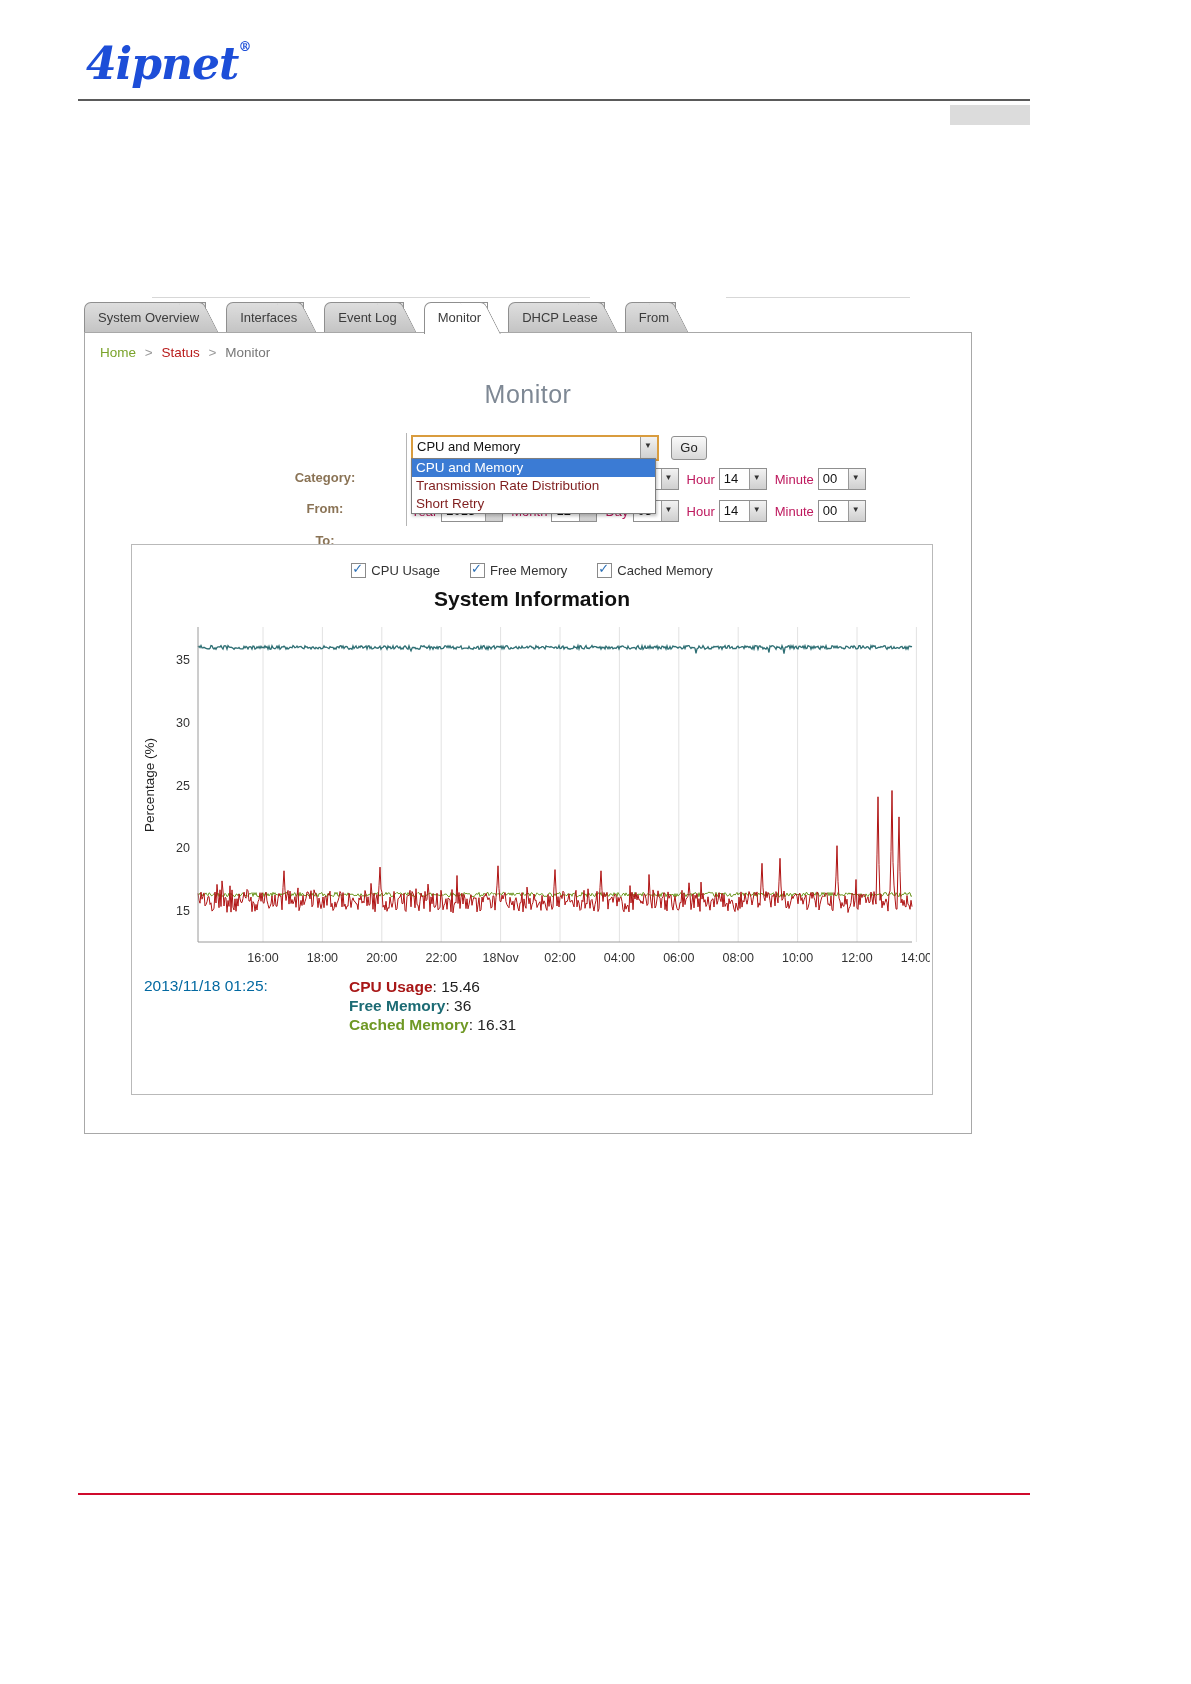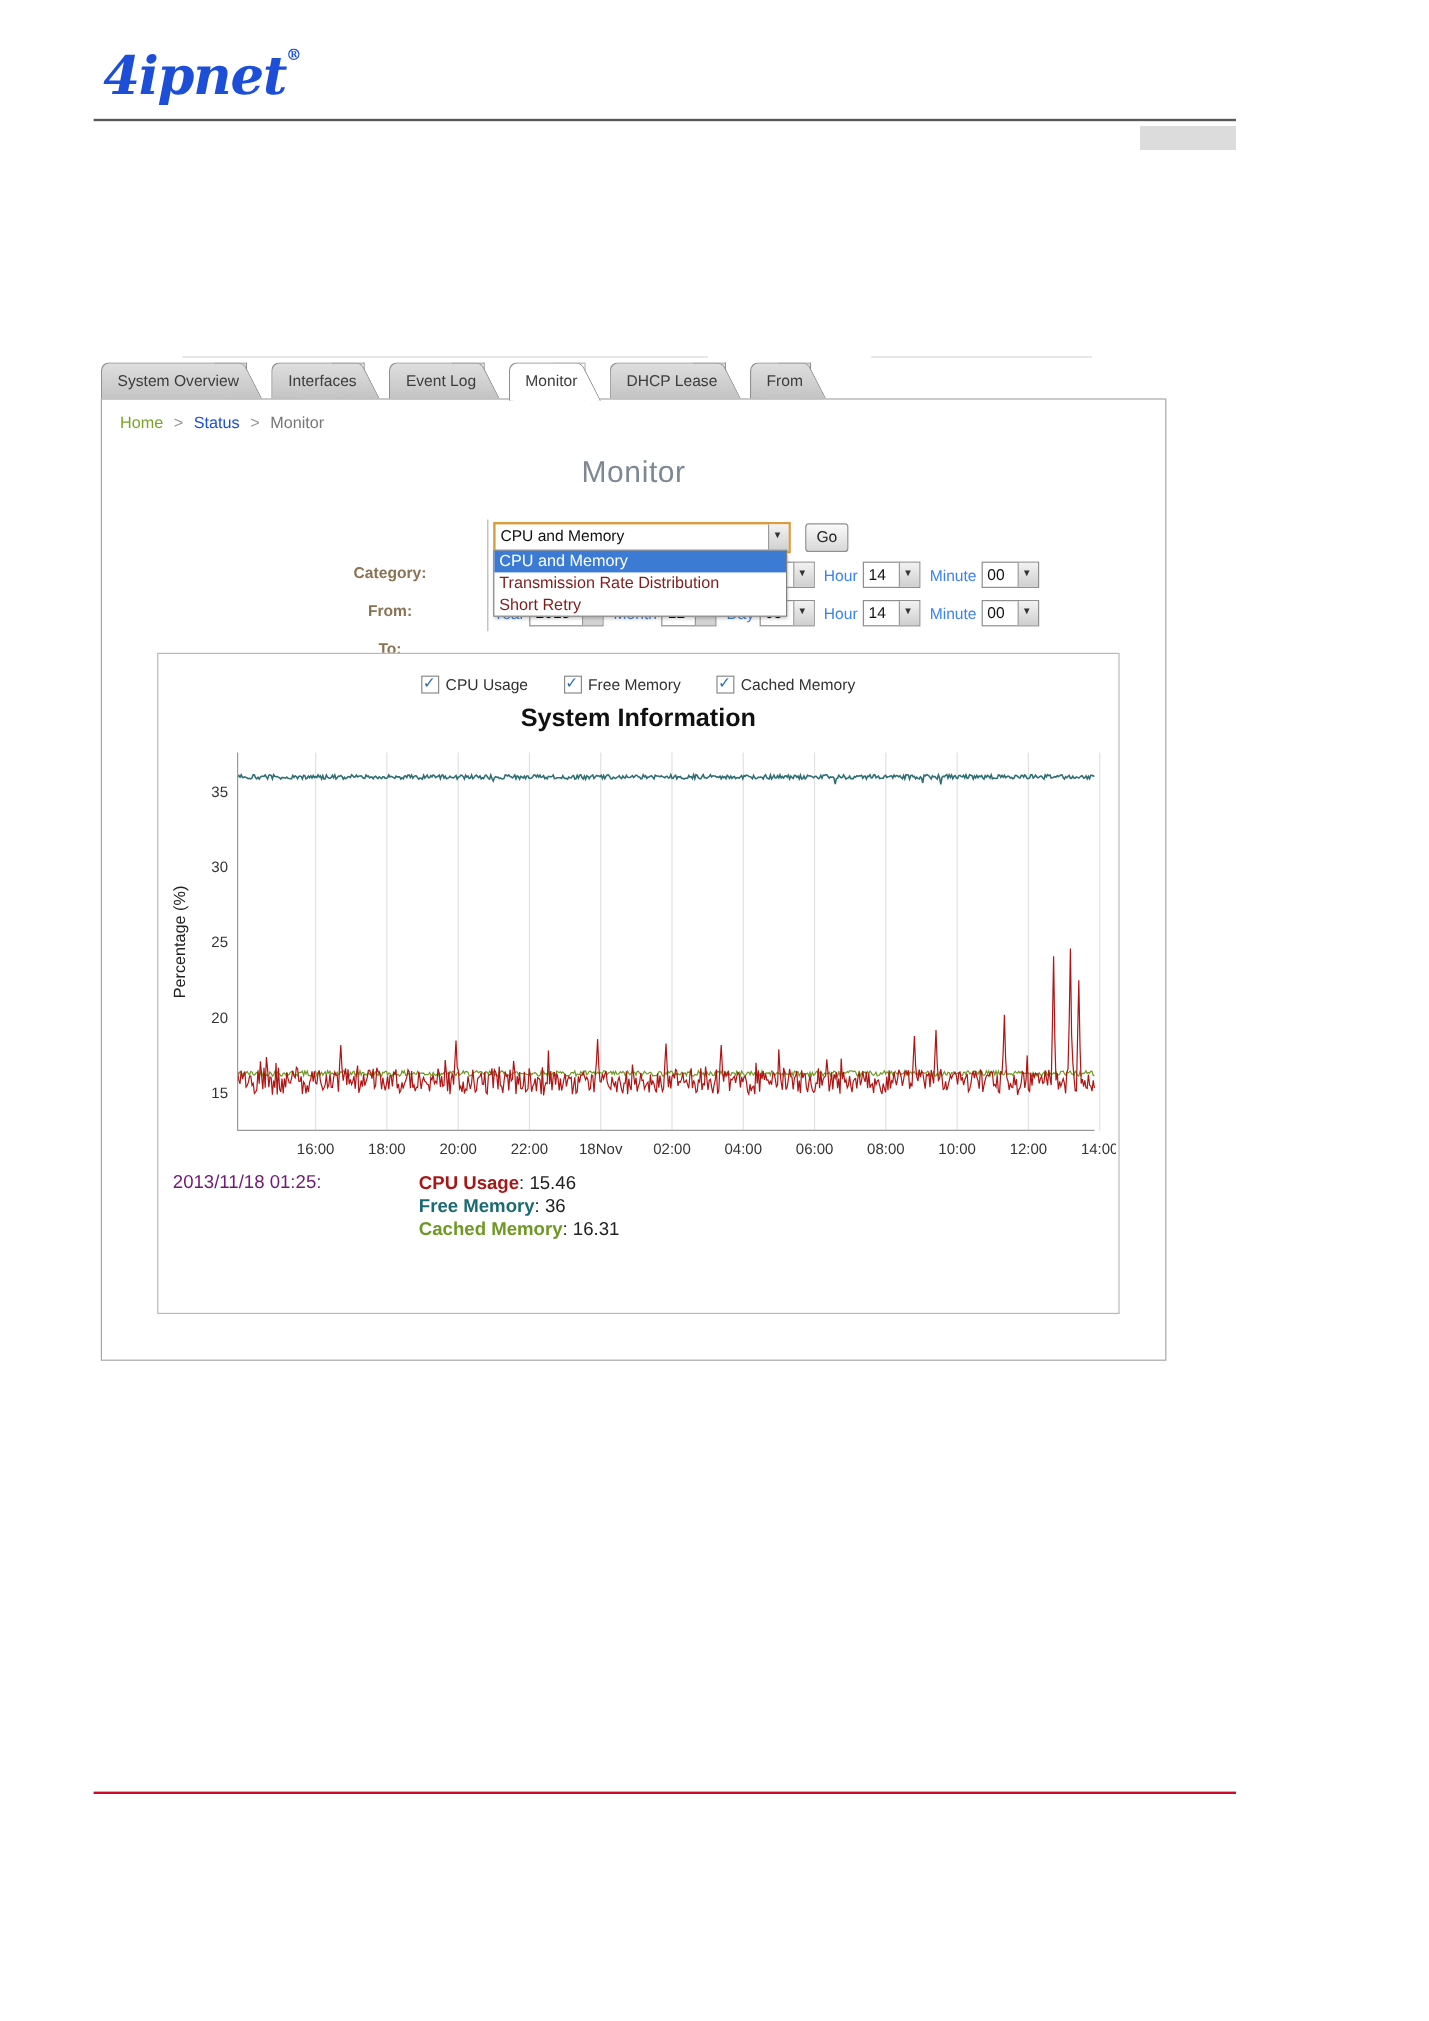--- a/index.html
+++ b/index.html
@@ -42,36 +42,36 @@
   .vdiv{position:absolute;left:321px;top:100px;width:1px;height:93px;background:#b5b5b5;}
   .selbox{display:inline-flex;align-items:stretch;background:#fff;border:1px solid #8f8f8f;height:20px;}
   .selbox .val{padding:2px 4px 0 4px;font-size:13px;color:#111;white-space:nowrap;overflow:hidden;flex:1;}
   .selbox .arrow{width:16px;background:linear-gradient(#f2f2f2,#cfcfcf);border-left:1px solid #9a9a9a;
                  position:relative;cursor:pointer;}
   .selbox .arrow::after{content:"▼";position:absolute;left:3px;top:4px;font-size:8px;color:#333;}
   .cat-select{position:absolute;left:326px;top:102px;width:244px;height:22px;border:2px solid #d99c3e;}
   .go-btn{position:absolute;left:586px;top:103px;width:34px;height:22px;border:1px solid #8f8f8f;border-radius:3px;
           background:linear-gradient(#fafafa,#d8d8d8);font-size:13px;color:#222;text-align:center;line-height:21px;cursor:pointer;}
   .dtrow{position:absolute;left:326px;display:flex;align-items:center;height:22px;white-space:nowrap;}
-  .dtrow .w{margin:0 4px 0 8px;color:#3b82f6;}
+  .dtrow .w{margin:0 4px 0 8px;color:#be185d;}
   .dtrow .w:first-child{margin-left:0;}
   .dd{position:absolute;left:326px;top:125px;width:243px;background:#fff;border:1px solid #7f7f7f;
       box-shadow:1px 2px 3px rgba(0,0,0,.25);z-index:9;}
   .dd .opt{height:18px;line-height:18px;padding-left:4px;font-size:13.5px;color:#7f1d1d;cursor:pointer;}
   .dd .opt.hl{color:#fff;}
 
   
   .chartbox{position:absolute;left:46px;top:211px;width:800px;height:549px;border:1px solid #b9b9b9;background:#fff;}
   .cbrow{position:absolute;left:0;top:18px;width:100%;display:flex;justify-content:center;gap:30px;font-size:13px;color:#333;}
   .cbitem{display:flex;align-items:center;gap:5px;cursor:pointer;}
   .cb{width:13px;height:13px;border:1px solid #8a8a8a;background:#fff;position:relative;}
   .cb::after{content:"✓";position:absolute;left:0px;top:-3px;font-size:13px;font-weight:bold;color:#2b6fb5;}
   .chart-title{position:absolute;left:0;top:42px;width:100%;text-align:center;font-size:21px;font-weight:bold;color:#111;}
   .readout{position:absolute;left:12px;top:432px;display:flex;font-size:15.5px;}
-  .readout .ts{width:193px;color:#701a75;}
+  .readout .ts{width:193px;color:#0369a1;}
   .ritem{line-height:19px;color:#222;margin-left:12px;}
   .ritem b{font-weight:bold;}
 
   .red-rule{position:absolute;left:78px;top:1493px;width:952px;height:2px;background:#cf0a2c;}
 </style>
 </head>
 <body>
 
 <div class="stage">
 
@@ -91,21 +91,21 @@
     <div class="tab active"><span class="tlabel">Monitor</span></div>
     <div class="tab"><span class="tlabel">DHCP Lease</span></div>
     <div class="tab"><span class="tlabel">From</span></div>
   </div>
 
   <div class="panel">
 
     <div class="crumb">
       <span class="lnk" style="color:#7aa32a;">Home</span>
       <span class="sep">&gt;</span>
-      <span class="lnk" style="color:#1d4ed8;">Status</span>
+      <span class="lnk" style="color:#b91c1c;">Status</span>
       <span class="sep">&gt;</span>
       <span style="color:#777;">Monitor</span>
     </div>
 
     <div class="page-title">Monitor</div>
 
     <div class="form">
       <div class="flabel" style="left:160px;top:105px;">Category:</div>
       <div class="flabel" style="left:160px;top:136px;">From:</div>
       <div class="flabel" style="left:160px;top:168px;">To:</div>

